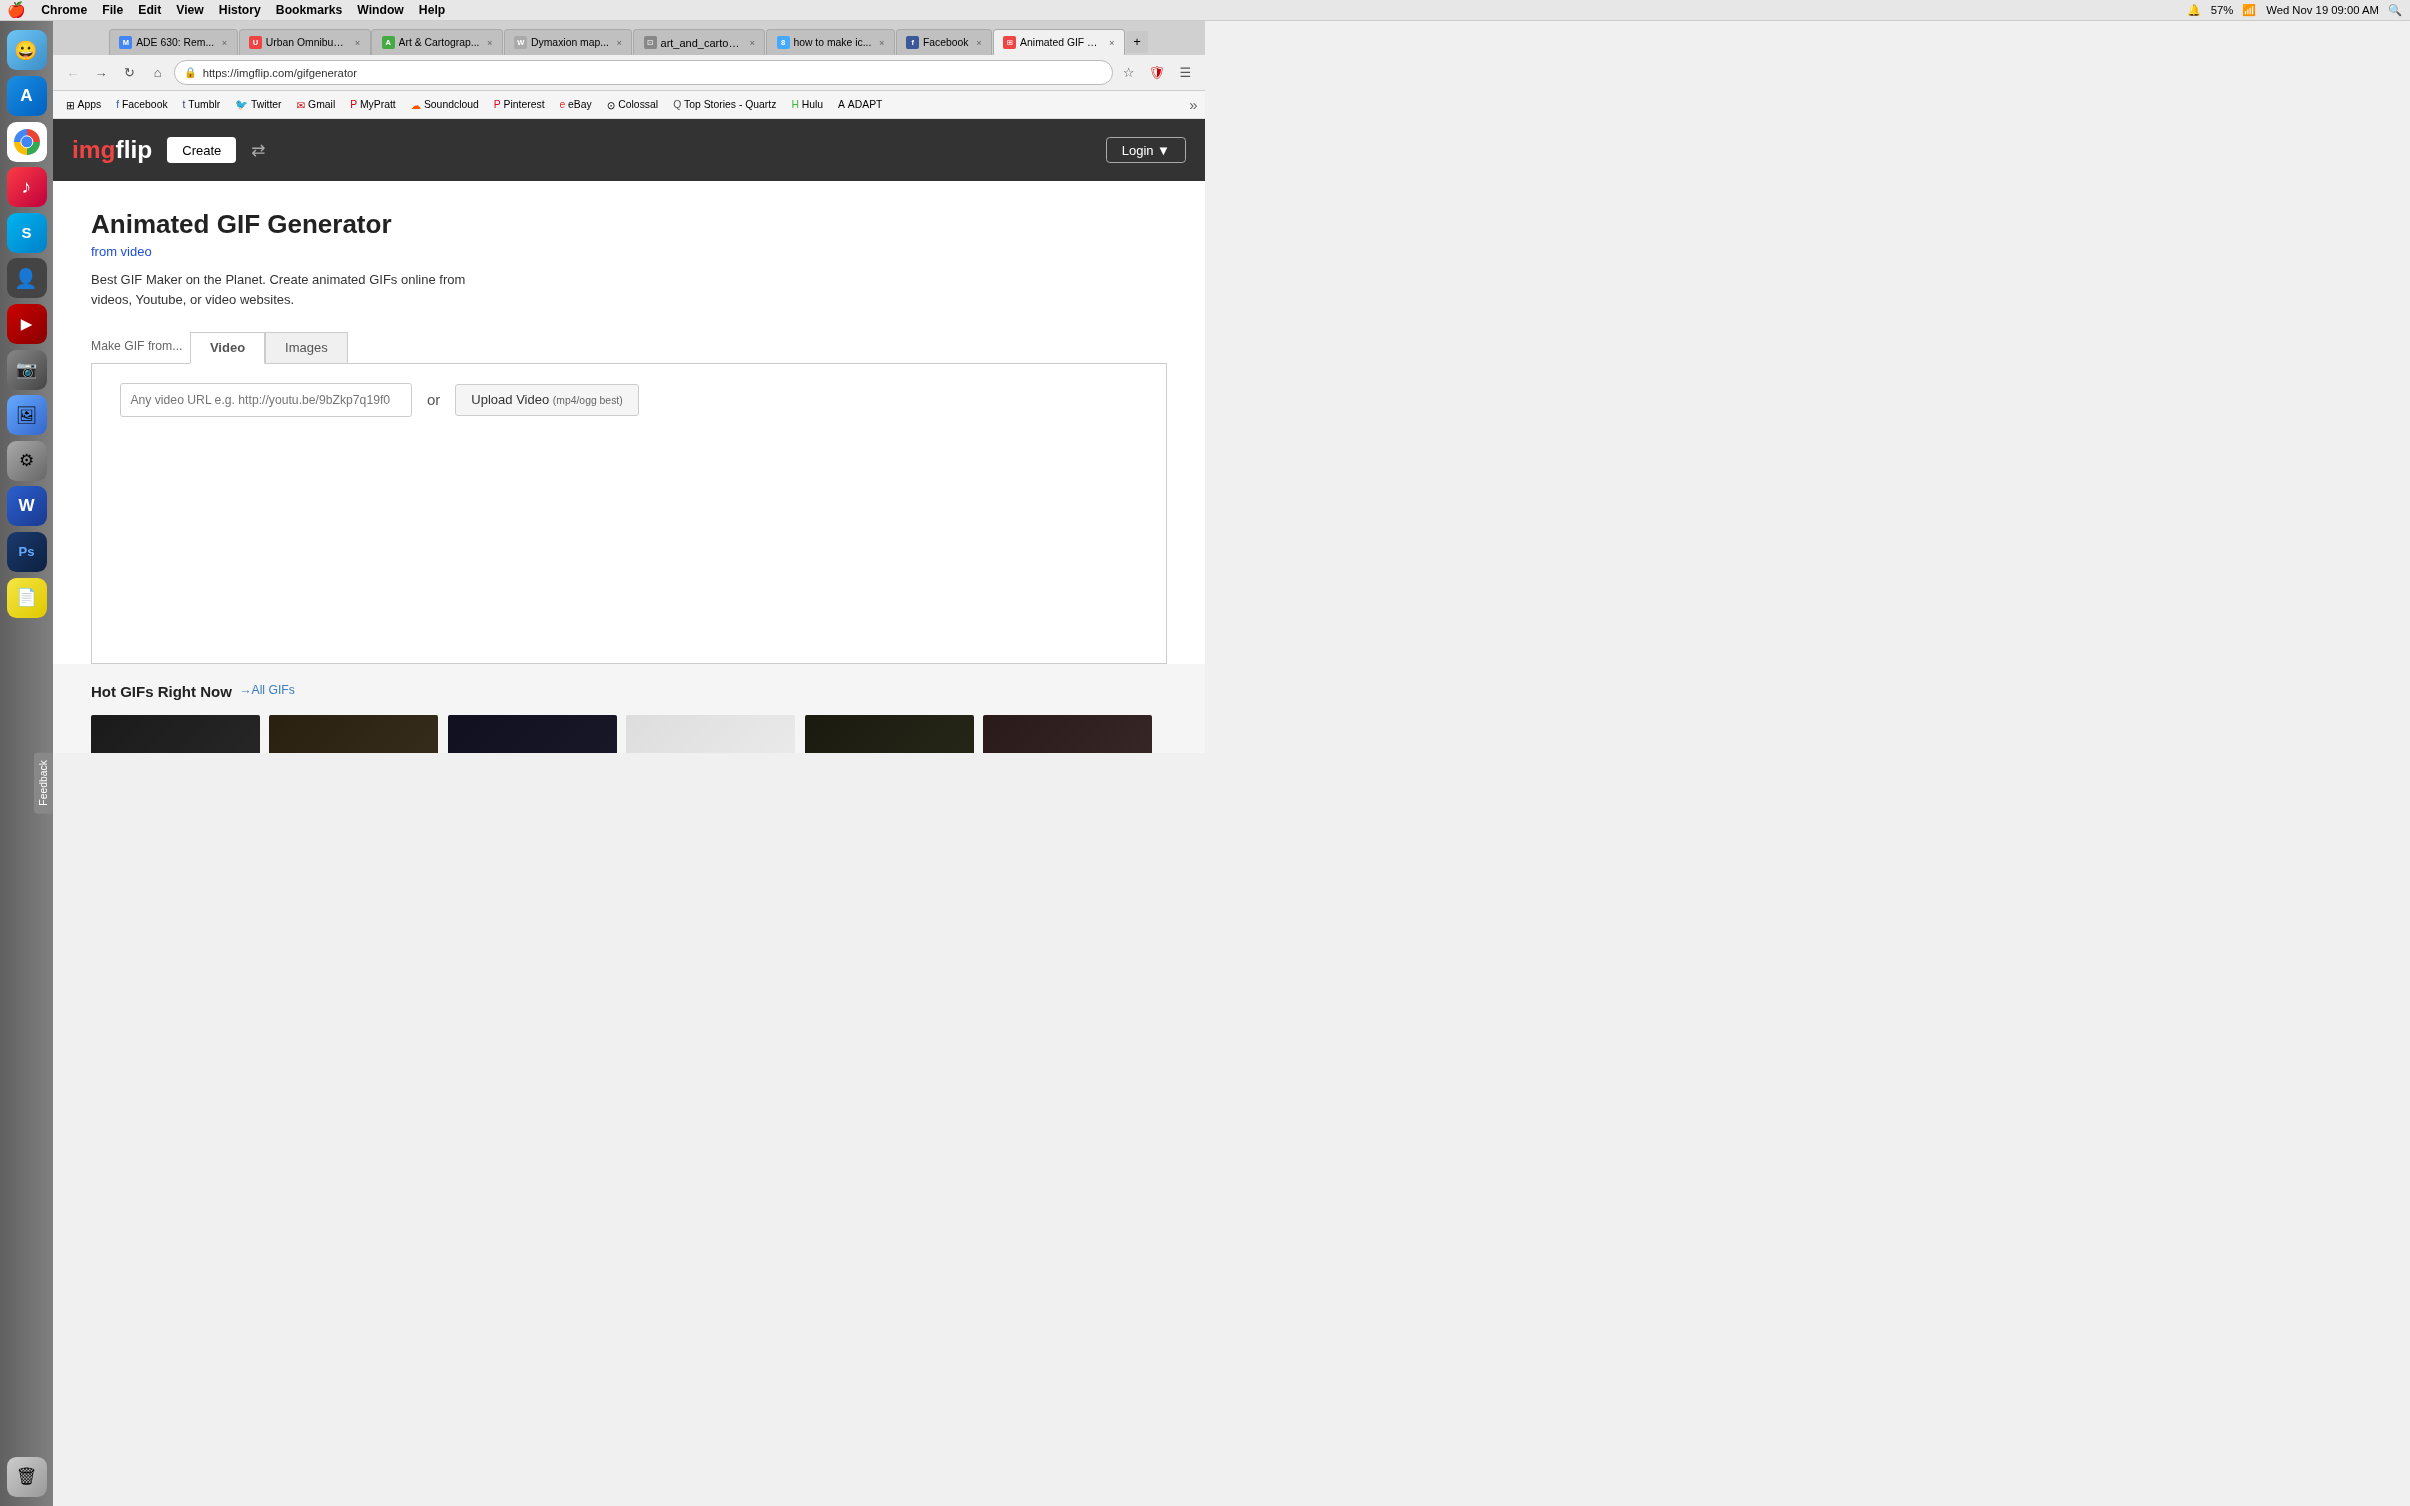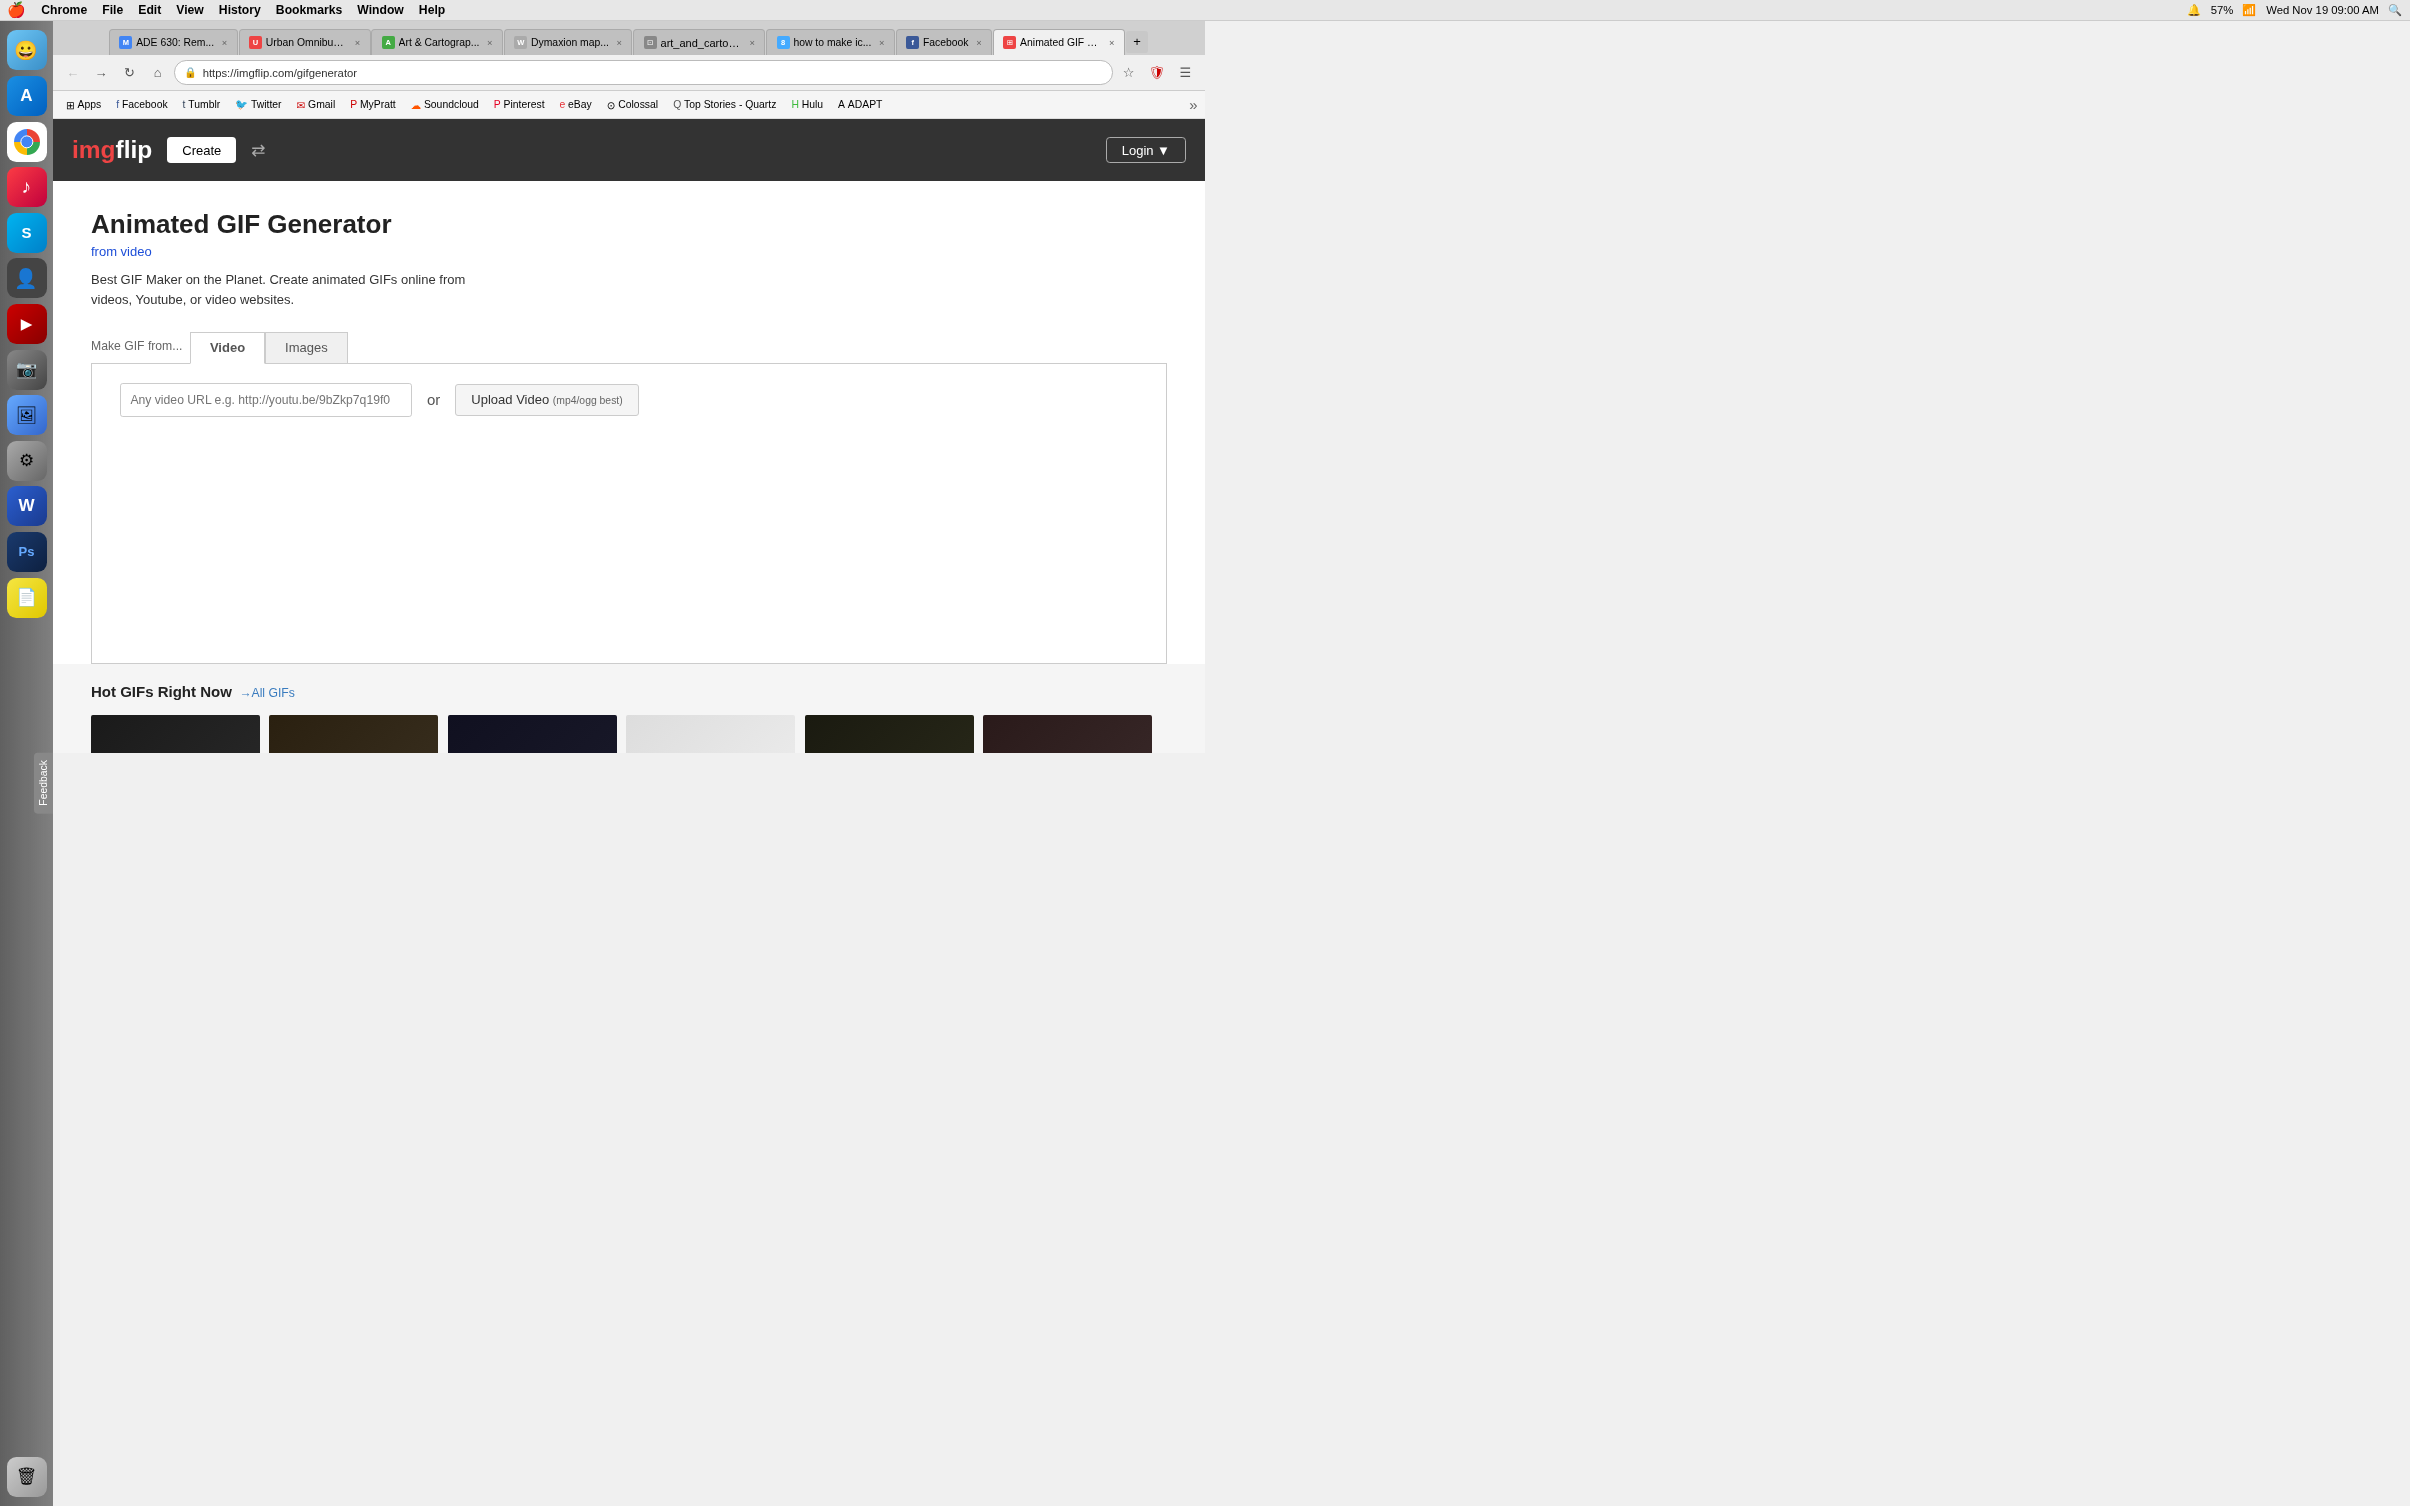--- a/index.html
+++ b/index.html
@@ -241,21 +241,21 @@
       background: #f0f0f0;
       border: 0.9px solid #ccc;
       border-radius: 3.8px;
       padding: 7.5px 19px;
       font-size: 13px;
       cursor: pointer;
       color: #333;
     }
     .hot-gifs-header {
       display: flex;
-      align-items: flex-end;
+      align-items: flex-start;
       gap: 7.5px;
       margin-bottom: 15px;
     }
     .hot-gifs-title {
       font-size: 15px;
       font-weight: bold;
       color: #222;
     }
     .all-gifs-link {
       font-size: 12.2px;

